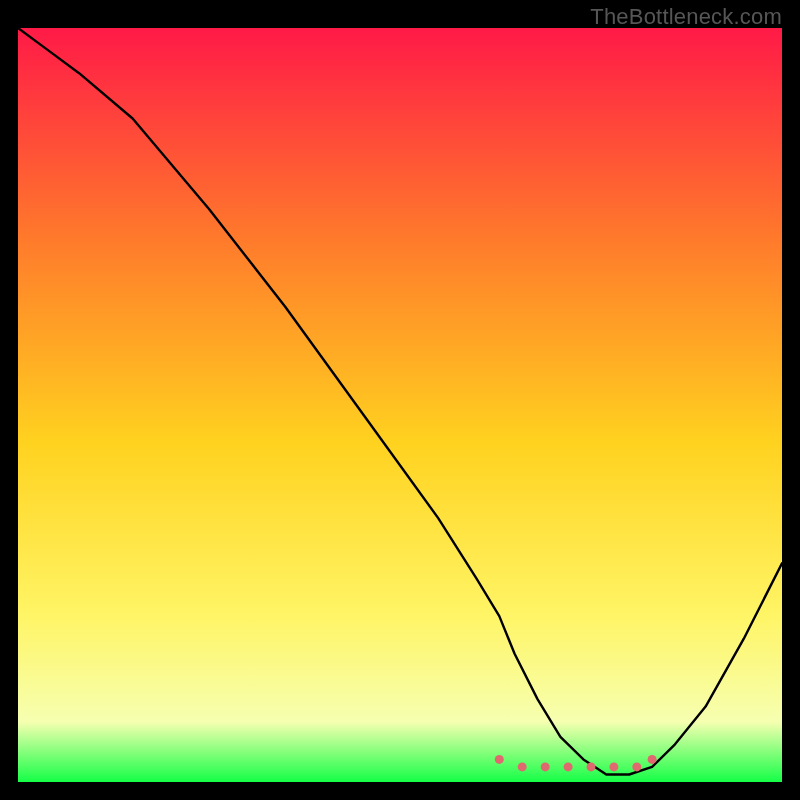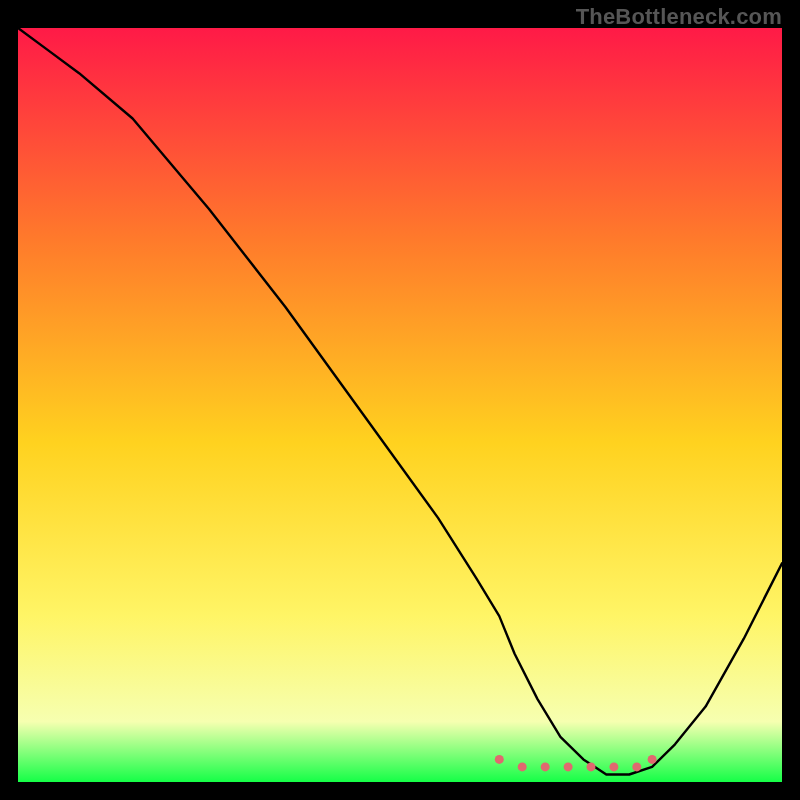--- a/index.html
+++ b/index.html
@@ -25,21 +25,21 @@
     top: 0;
     width: 764px;
     height: 754px;
   }
   .watermark {
     position: absolute;
     top: 4px;
     right: 18px;
     font-family: Arial, Helvetica, sans-serif;
     font-size: 22px;
-    font-weight: 700;
+    font-weight: 400;
     color: #565656;
     letter-spacing: 0.2px;
   }
   svg { display: block; }
 </style>
 </head>
 <body>
 
 <div class="frame">
   <svg class="plot-area" viewBox="0 0 764 754" preserveAspectRatio="none">

